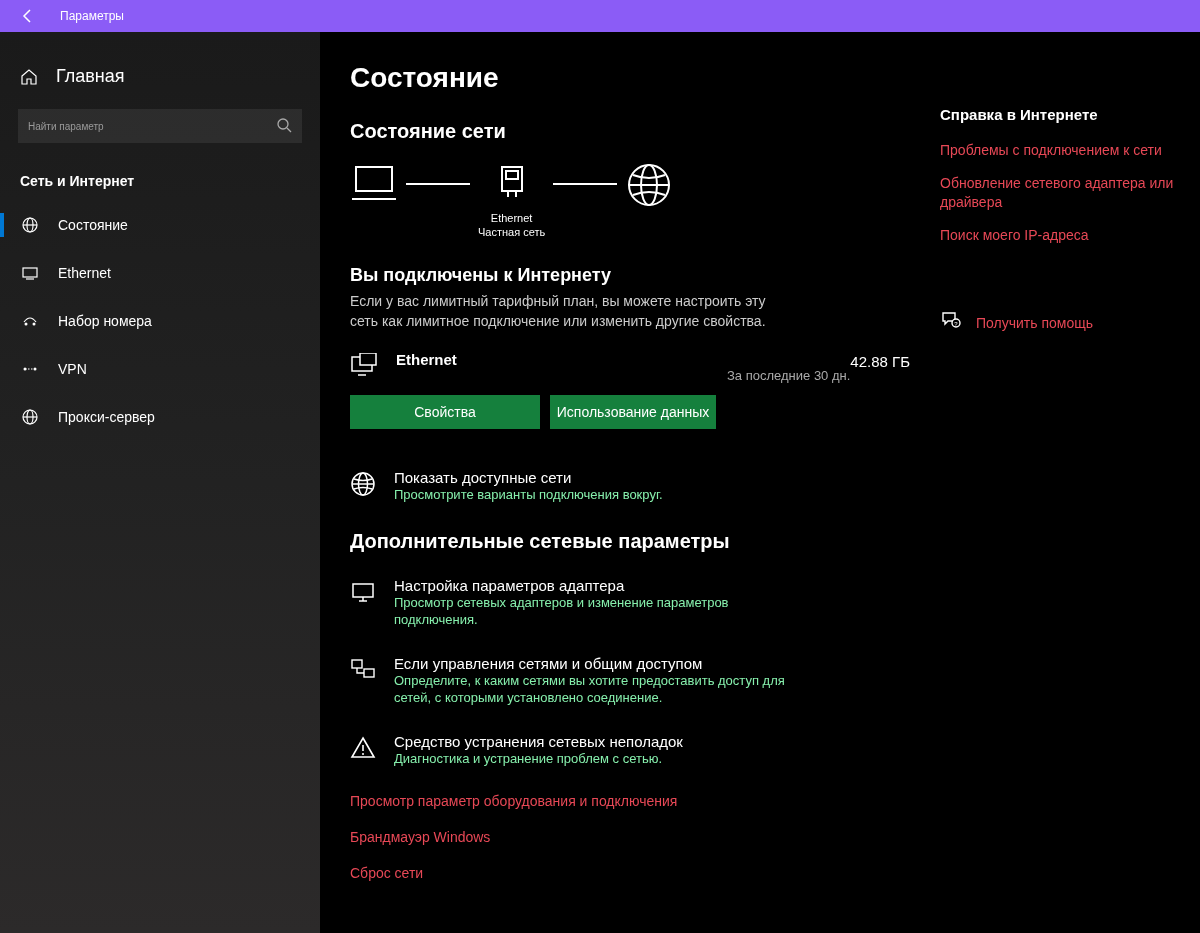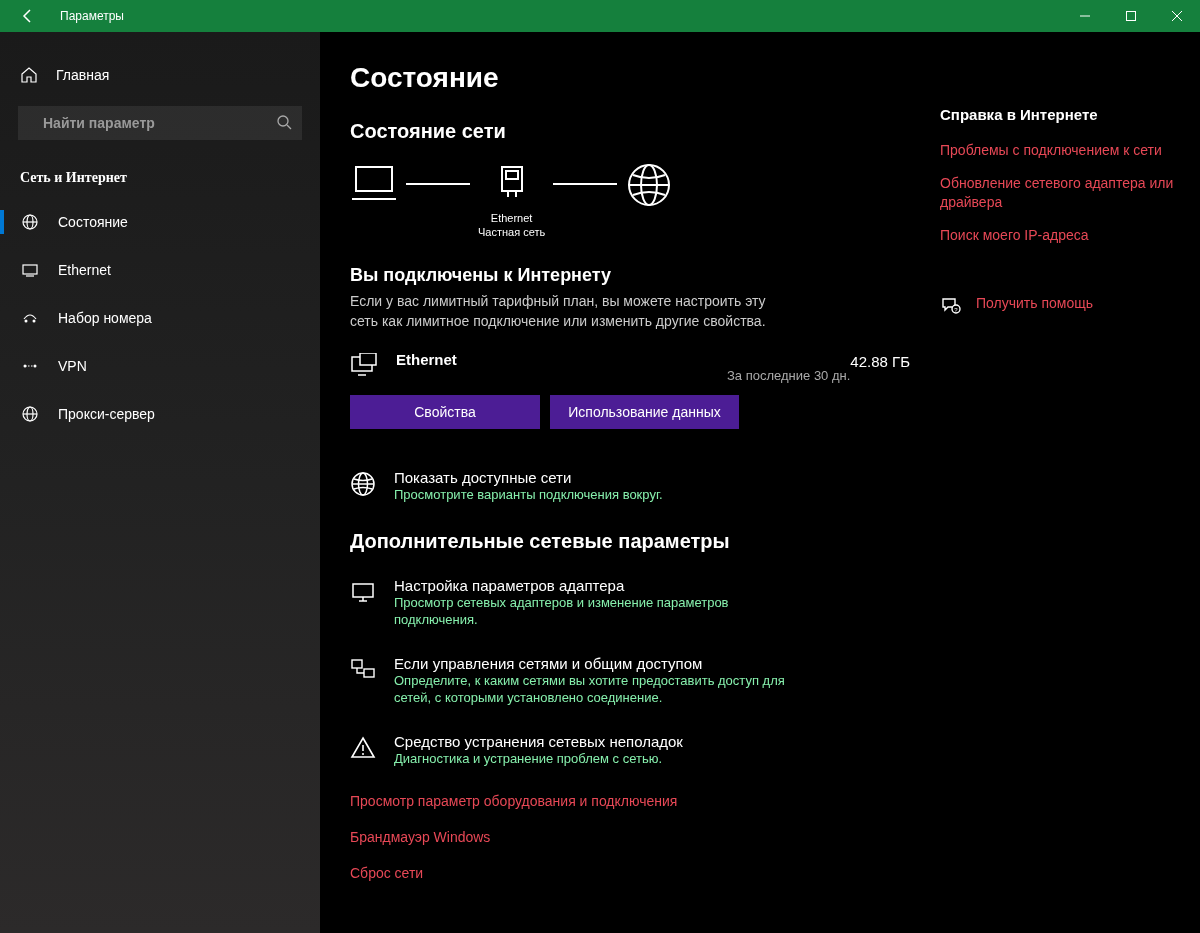--- a/index.html
+++ b/index.html
@@ -1,32 +1,32 @@
 <!DOCTYPE html>
 <html><head>
 <meta charset="utf-8">
 <style>
 * { margin: 0; padding: 0; box-sizing: border-box; font-family: "Segoe UI", Tahoma, sans-serif; }
 body { width: 1200px; height: 933px; background: #000; color: #fff; overflow: hidden; display: flex; flex-direction: column; }
-.titlebar { height: 32px; display: flex; align-items: flex-start; background: #15803d; }
+.titlebar { height: 32px; display: flex; align-items: flex-start; background: #8b5cf6; flex-direction: column; }
 .titlebar-left { display: flex; align-items: center; padding-left: 8px; }
 .back-btn { width: 40px; height: 32px; display: flex; align-items: center; justify-content: center; }
 .titlebar-title { font-size: 12px; margin-left: 12px; color: #fff; }
 .titlebar-controls { margin-left: auto; display: flex; }
 .tctl { width: 46px; height: 32px; display: flex; align-items: center; justify-content: center; }
 .main { flex: 1; display: flex; overflow: hidden; }
 .sidebar { width: 320px; background: linear-gradient(180deg, #1a1a1a 0%, #222 50%, #2c2a2a 100%); padding-top: 24px; }
 .home-row { display: flex; align-items: center; padding: 10px 20px; cursor: pointer; }
 .home-row .icon { width: 20px; margin-right: 16px; }
-.home-row .label { font-size: 14px; }
+.home-row .label { font-size: 18px; }
 .search-wrap { margin: 12px 18px 20px 18px; position: relative; }
-.search-input { width: 100%; height: 34px; background: rgba(255,255,255,0.08); border: none; color: #fff; padding: 0 36px 0 25px; font-size: 14px; font-weight: bold; }
+.search-input { width: 100%; height: 34px; background: rgba(255,255,255,0.08); border: none; color: #fff; padding: 0 36px 0 10px; font-size: 10px; }
 .search-input::placeholder { color: #999; }
 .search-icon { position: absolute; right: 10px; top: 8px; }
-.sidebar-section-title { font-size: 14px; font-weight: 600; padding: 10px 20px 12px 20px; font-family: Liberation Serif, serif; }
+.sidebar-section-title { font-size: 14px; font-weight: 600; padding: 10px 20px 12px 20px; }
 .nav-item { display: flex; align-items: center; height: 48px; padding: 0 20px; cursor: pointer; position: relative; }
 .nav-item.active::before { content: ""; position: absolute; left: 0; top: 12px; bottom: 12px; width: 4px; background: #0078d4; }
 .nav-item .icon { width: 20px; margin-right: 18px; display: flex; justify-content: center; }
 .nav-item .label { font-size: 14px; }
 .content { flex: 1; background: #000; display: flex; overflow-y: auto; padding: 30px 0 30px 30px; }
 .content-main { width: 560px; }
 .content-side { flex: 1; padding-left: 30px; padding-right: 23px; padding-top: 44px; }
 h1.page-title { font-size: 28px; font-weight: 600; margin-bottom: 26px; }
 h2.section-title { font-size: 20px; font-weight: 600; margin-bottom: 18px; }
 .net-diagram { display: flex; align-items: flex-start; margin-bottom: 24px; height: 80px; }
@@ -35,32 +35,32 @@
 .dg-line { width: 64px; border-top: 2px solid #fff; margin: 22px 8px 0 8px; }
 .connected-title { font-size: 18px; font-weight: 600; margin-bottom: 6px; }
 .connected-desc { font-size: 14px; color: #ccc; line-height: 1.4; margin-bottom: 20px; max-width: 420px; }
 .conn-box { display: flex; align-items: flex-start; margin-bottom: 12px; }
 .conn-icon { width: 32px; margin-right: 14px; margin-top: 2px; }
 .conn-info { flex: 1; }
 .conn-name { font-size: 15px; font-weight: 600; }
 .conn-sub { font-size: 13px; color: #aaa; text-align: right; }
 .conn-usage { font-size: 15px; margin-left: auto; padding-top: 2px; }
 .btn-row { display: flex; gap: 10px; margin-bottom: 40px; margin-left: 0; }
-.btn { background: #4c1d95; color: #fff; border: none; height: 34px; font-size: 14px; cursor: pointer; }
+.btn { background: #15803d; color: #fff; border: none; height: 34px; font-size: 14px; cursor: pointer; }
 .btn-props { width: 190px; }
-.btn-usage { width: 189px; }
+.btn-usage { width: 166px; }
 .info-item { display: flex; align-items: flex-start; margin-bottom: 26px; cursor: pointer; }
 .info-icon { width: 28px; margin-right: 16px; margin-top: 2px; flex-shrink: 0; }
 .info-text .it-title { font-size: 15px; font-weight: 400; }
 .info-text .it-desc { font-size: 13px; color: #86efac; line-height: 1.35; max-width: 400px; }
 h2.adv-title { font-size: 20px; font-weight: 600; margin: 10px 0 24px 0; }
 .red-link { display: block; color: #e74856; font-size: 14px; margin-bottom: 20px; cursor: pointer; }
 .help-header { font-size: 15px; font-weight: 600; margin-bottom: 18px; }
 .help-link { display: block; color: #e74856; font-size: 14px; margin-bottom: 14px; cursor: pointer; line-height: 1.35; }
-.get-help-row { display: flex; align-items: flex-start; margin-top: 50px; cursor: pointer; }
+.get-help-row { display: flex; align-items: flex-end; margin-top: 64px; cursor: pointer; }
 .get-help-row .icon { width: 24px; margin-right: 12px; }
 .get-help-row .label { color: #e74856; font-size: 14px; }
 svg { display: block; }
 </style>
 </head>
 <body>
 
 <div class="titlebar">
   <div class="titlebar-left">
     <div class="back-btn">

